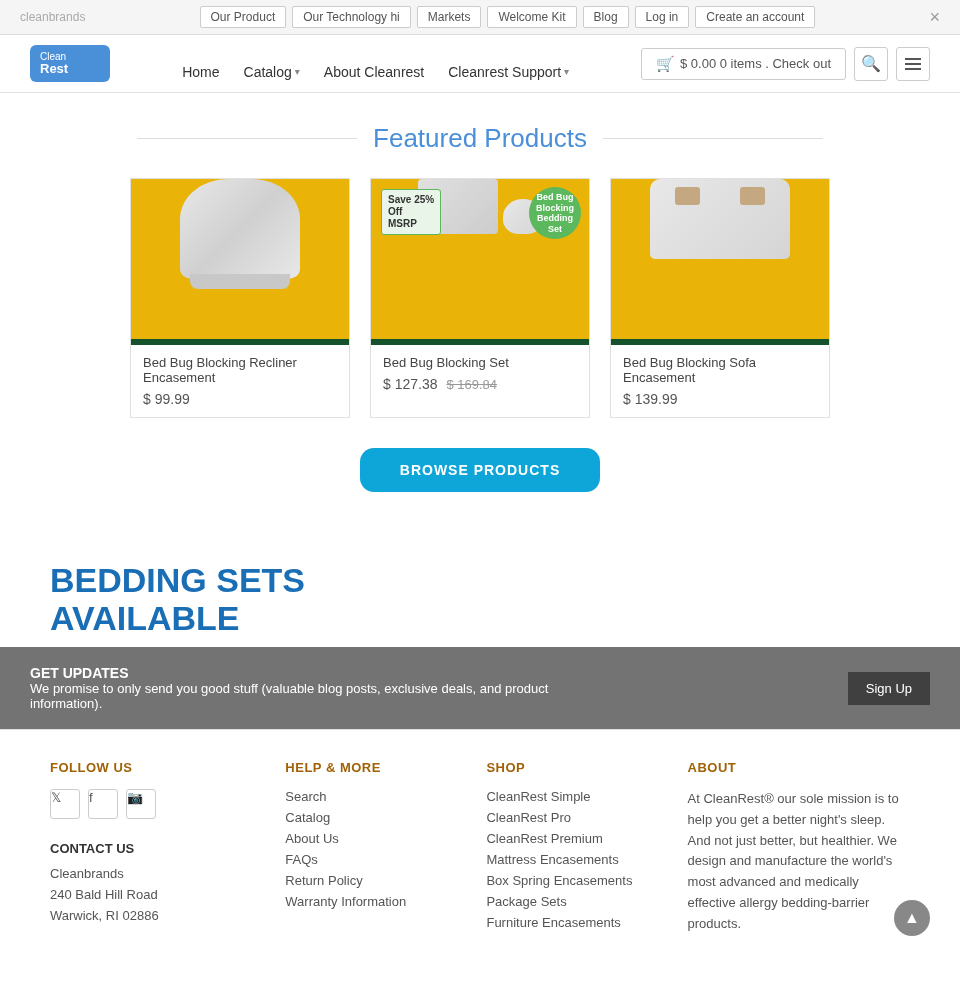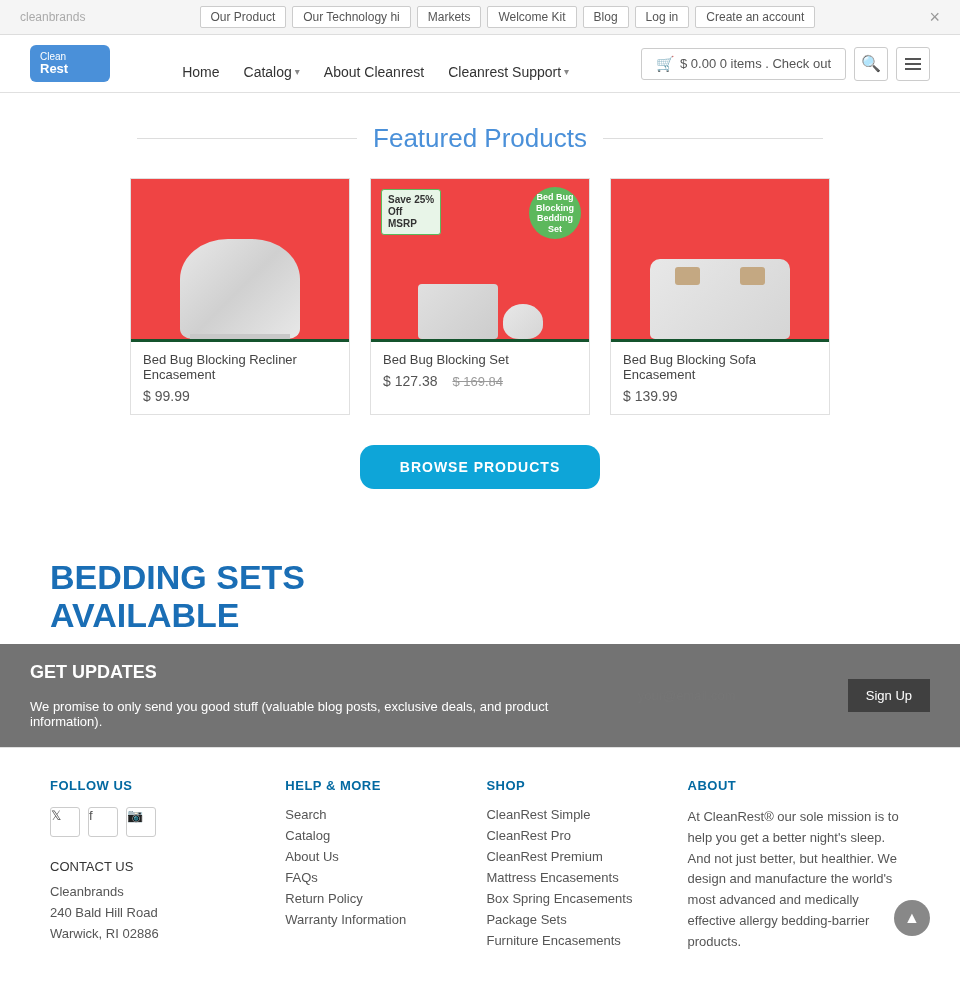--- a/index.html
+++ b/index.html
@@ -96,22 +96,22 @@
     .product-card {
       border: 1px solid #e0e0e0;
       width: 220px;
       text-align: left;
       background: #fff;
       position: relative;
     }
     .product-image-wrap {
       width: 100%;
       height: 160px;
-      background: #ef4444;
-      display: flex; align-items: flex-end; justify-content: center;
+      background: #eab308;
+      display: flex; align-items: flex-start; justify-content: center;
       position: relative;
       overflow: hidden;
     }
     
     .product-img-recliner {
       width: 120px; height: 100px;
       background: linear-gradient(135deg, #e8e8e8 0%, #d0d0d0 50%, #e8e8e8 100%);
       border-radius: 40% 40% 10% 10%;
       position: relative;
     }
@@ -177,25 +177,25 @@
       color: #fff;
       font-size: 9px;
       padding: 6px;
       border-radius: 50%;
       width: 52px; height: 52px;
       display: flex; align-items: center; justify-content: center;
       text-align: center;
       line-height: 1.2;
       font-weight: bold;
     }
-    .product-info { padding: 10px 12px; border-top: 3px solid #14532d; }
+    .product-info { padding: 10px 12px; border-top: 6px solid #14532d; }
     .product-name { font-size: 13px; color: #444; margin-bottom: 6px; }
     .product-price { font-size: 14px; color: #555; }
     .product-price .sale { color: #555; font-weight: normal; }
-    .product-price .original { color: #999; text-decoration: line-through; font-size: 13px; margin-left: 11px; }
+    .product-price .original { color: #999; text-decoration: line-through; font-size: 13px; margin-left: 5px; }
 
     
     .browse-btn-wrap { text-align: center; margin: 10px 0 30px; }
     .browse-btn {
       background: #0ea5d8;
       color: #fff;
       border: none;
       padding: 14px 40px;
       font-size: 14px;
       letter-spacing: 1px;
@@ -253,31 +253,31 @@
       background: #fff;
       border-top: 1px solid #e0e0e0;
       padding: 30px 50px 20px;
     }
     .footer-grid {
       display: grid;
       grid-template-columns: 1.2fr 1fr 1fr 1.3fr;
       gap: 30px;
       margin-bottom: 20px;
     }
-    .footer-col-title { font-size: 13px; font-weight: bold; color: #0369a1; text-transform: uppercase; margin-bottom: 14px; letter-spacing: 0.5px; }
+    .footer-col-title { font-size: 13px; font-weight: bold; color: #a16207; text-transform: uppercase; margin-bottom: 14px; letter-spacing: 0.5px; }
     .footer-col a, .footer-col p { display: block; color: #555; font-size: 13px; text-decoration: none; margin-bottom: 6px; }
     .social-icons { display: flex; gap: 8px; margin-bottom: 16px; }
     .social-icon {
       width: 30px; height: 30px;
       border: 1px solid #ccc;
       border-radius: 3px;
       display: flex; align-items: center; justify-content: center;
       color: #555; font-size: 14px; cursor: pointer; text-decoration: none;
     }
-    .contact-title { font-size: 13px; font-weight: normal; color: #333; text-transform: uppercase; margin-bottom: 10px; }
+    .contact-title { font-size: 13px; font-weight: bold; color: #333; text-transform: uppercase; margin-bottom: 10px; }
     .about-text { font-size: 12px; color: #555; line-height: 1.6; margin-bottom: 8px; }
 
     
     .scroll-top {
       position: fixed;
       bottom: 50px; right: 30px;
       background: #888;
       color: #fff;
       width: 36px; height: 36px;
       border-radius: 50%;
@@ -395,21 +395,21 @@
     <button class="browse-btn">BROWSE PRODUCTS</button>
   </div>
 </section>
 
 <section class="bedding-section">
   <h2 class="bedding-title">BEDDING SETS AVAILABLE</h2>
 </section>
 
 <div class="newsletter-bar">
   <div style="display:flex;flex-direction:column;">
-    <span style="color:#fff;font-size:18px;font-weight:bold;margin-bottom:16px;">GET UPDATES</span>
+    <span style="color:#fff;font-size:14px;font-weight:bold;margin-bottom:0;">GET UPDATES</span>
     <span class="newsletter-label">We promise to only send you good stuff (valuable blog posts, exclusive deals, and product information).</span>
   </div>
   <input class="newsletter-input" type="email" placeholder="your@email.com" style="">
   <button class="newsletter-btn">Sign Up</button>
 </div>
 
 <footer class="footer">
   <div class="footer-grid">
 
     <div class="footer-col">

